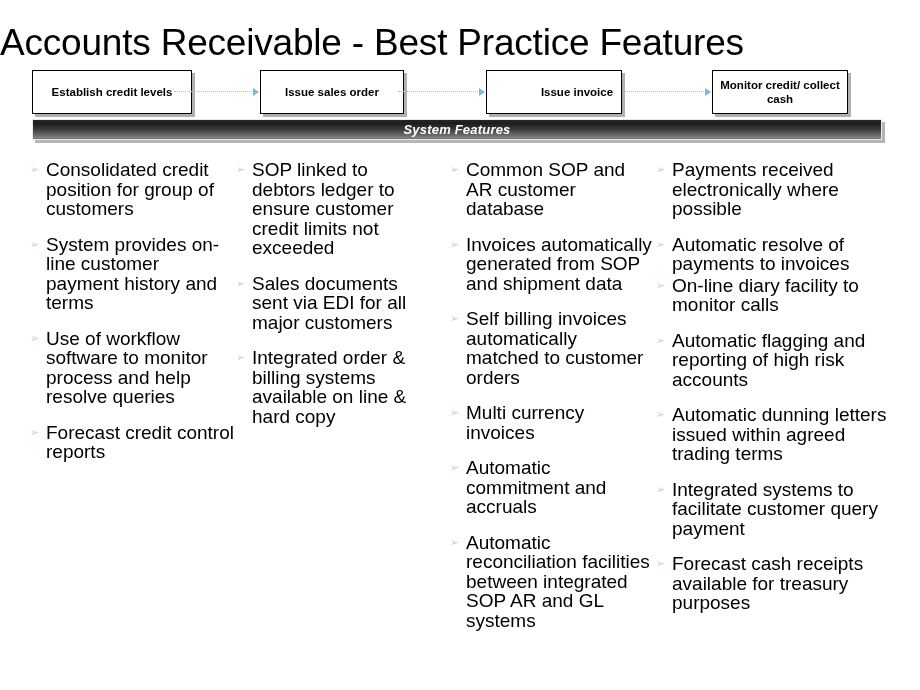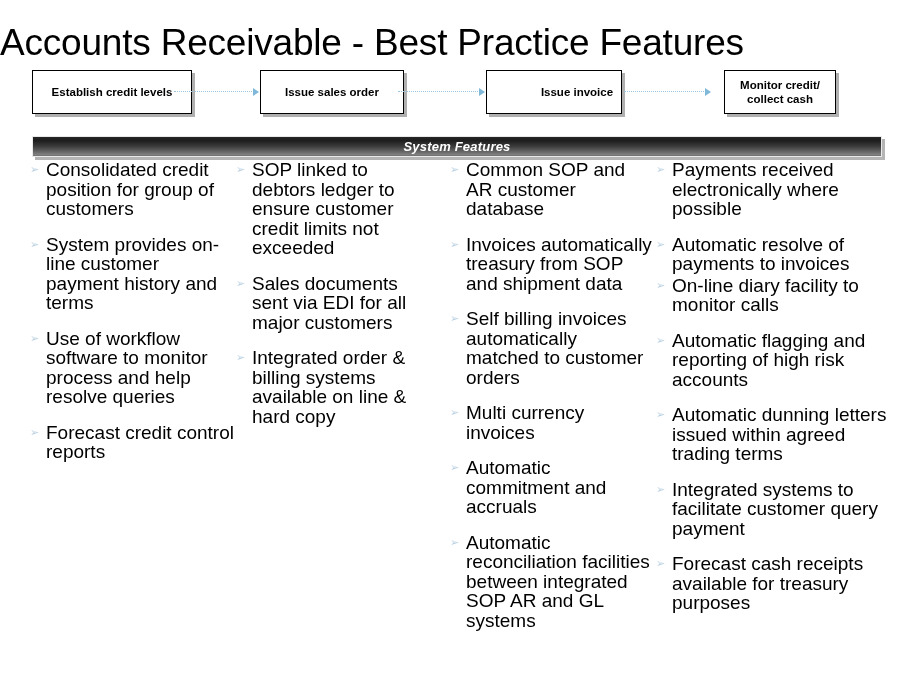--- a/index.html
+++ b/index.html
@@ -54,21 +54,21 @@
     font-size: 11.5px;
     font-weight: bold;
     color: #000000;
     line-height: 1.25;
     display: block;
     padding: 0 6px;
   }
   .flow-box.b0 { left: 32px;  width: 160px; }
   .flow-box.b1 { left: 260px; width: 144px; }
   .flow-box.b2 { left: 486px; width: 136px; padding-left: 46px; }
-  .flow-box.b3 { left: 712px; width: 112px; margin-left: 12px; }
+  .flow-box.b3 { left: 712px; width: 136px; }
 
   .connector {
     position: absolute;
     top: 21px;
     height: 2px;
   }
   .connector .line {
     position: absolute;
     left: 0;
     top: 0;
@@ -87,21 +87,21 @@
     border-bottom: 4px solid transparent;
   }
   .connector.c0 { left: 174px; width: 84px; }
   .connector.c1 { left: 398px; width: 86px; }
   .connector.c2 { left: 624px; width: 86px; }
 
   
   .features-banner {
     position: absolute;
     left: 32px;
-    top: 136px;
+    top: 119px;
     width: 850px;
     height: 21px;
     background: linear-gradient(to bottom,
                 #262626 0%,
                 #1d1d1d 18%,
                 #3a3a3a 48%,
                 #5e5e5e 72%,
                 #808080 93%,
                 #6d6d6d 100%);
     border: 1px solid #e9e9e9;
@@ -230,21 +230,21 @@
         <span class="bullet-text">Integrated order &amp; billing systems available on line &amp; hard copy</span>
       </div>
     </div>
   <div class="column col2">
       <div class="bullet-item">
         <span class="bullet-glyph">➢</span>
         <span class="bullet-text">Common SOP and AR customer database</span>
       </div>
       <div class="bullet-item">
         <span class="bullet-glyph">➢</span>
-        <span class="bullet-text">Invoices automatically treasury from SOP and shipment data</span>
+        <span class="bullet-text">Invoices automatically generated from SOP and shipment data</span>
       </div>
       <div class="bullet-item">
         <span class="bullet-glyph">➢</span>
         <span class="bullet-text">Self billing invoices automatically matched to customer orders</span>
       </div>
       <div class="bullet-item">
         <span class="bullet-glyph">➢</span>
         <span class="bullet-text">Multi currency invoices</span>
       </div>
       <div class="bullet-item">

